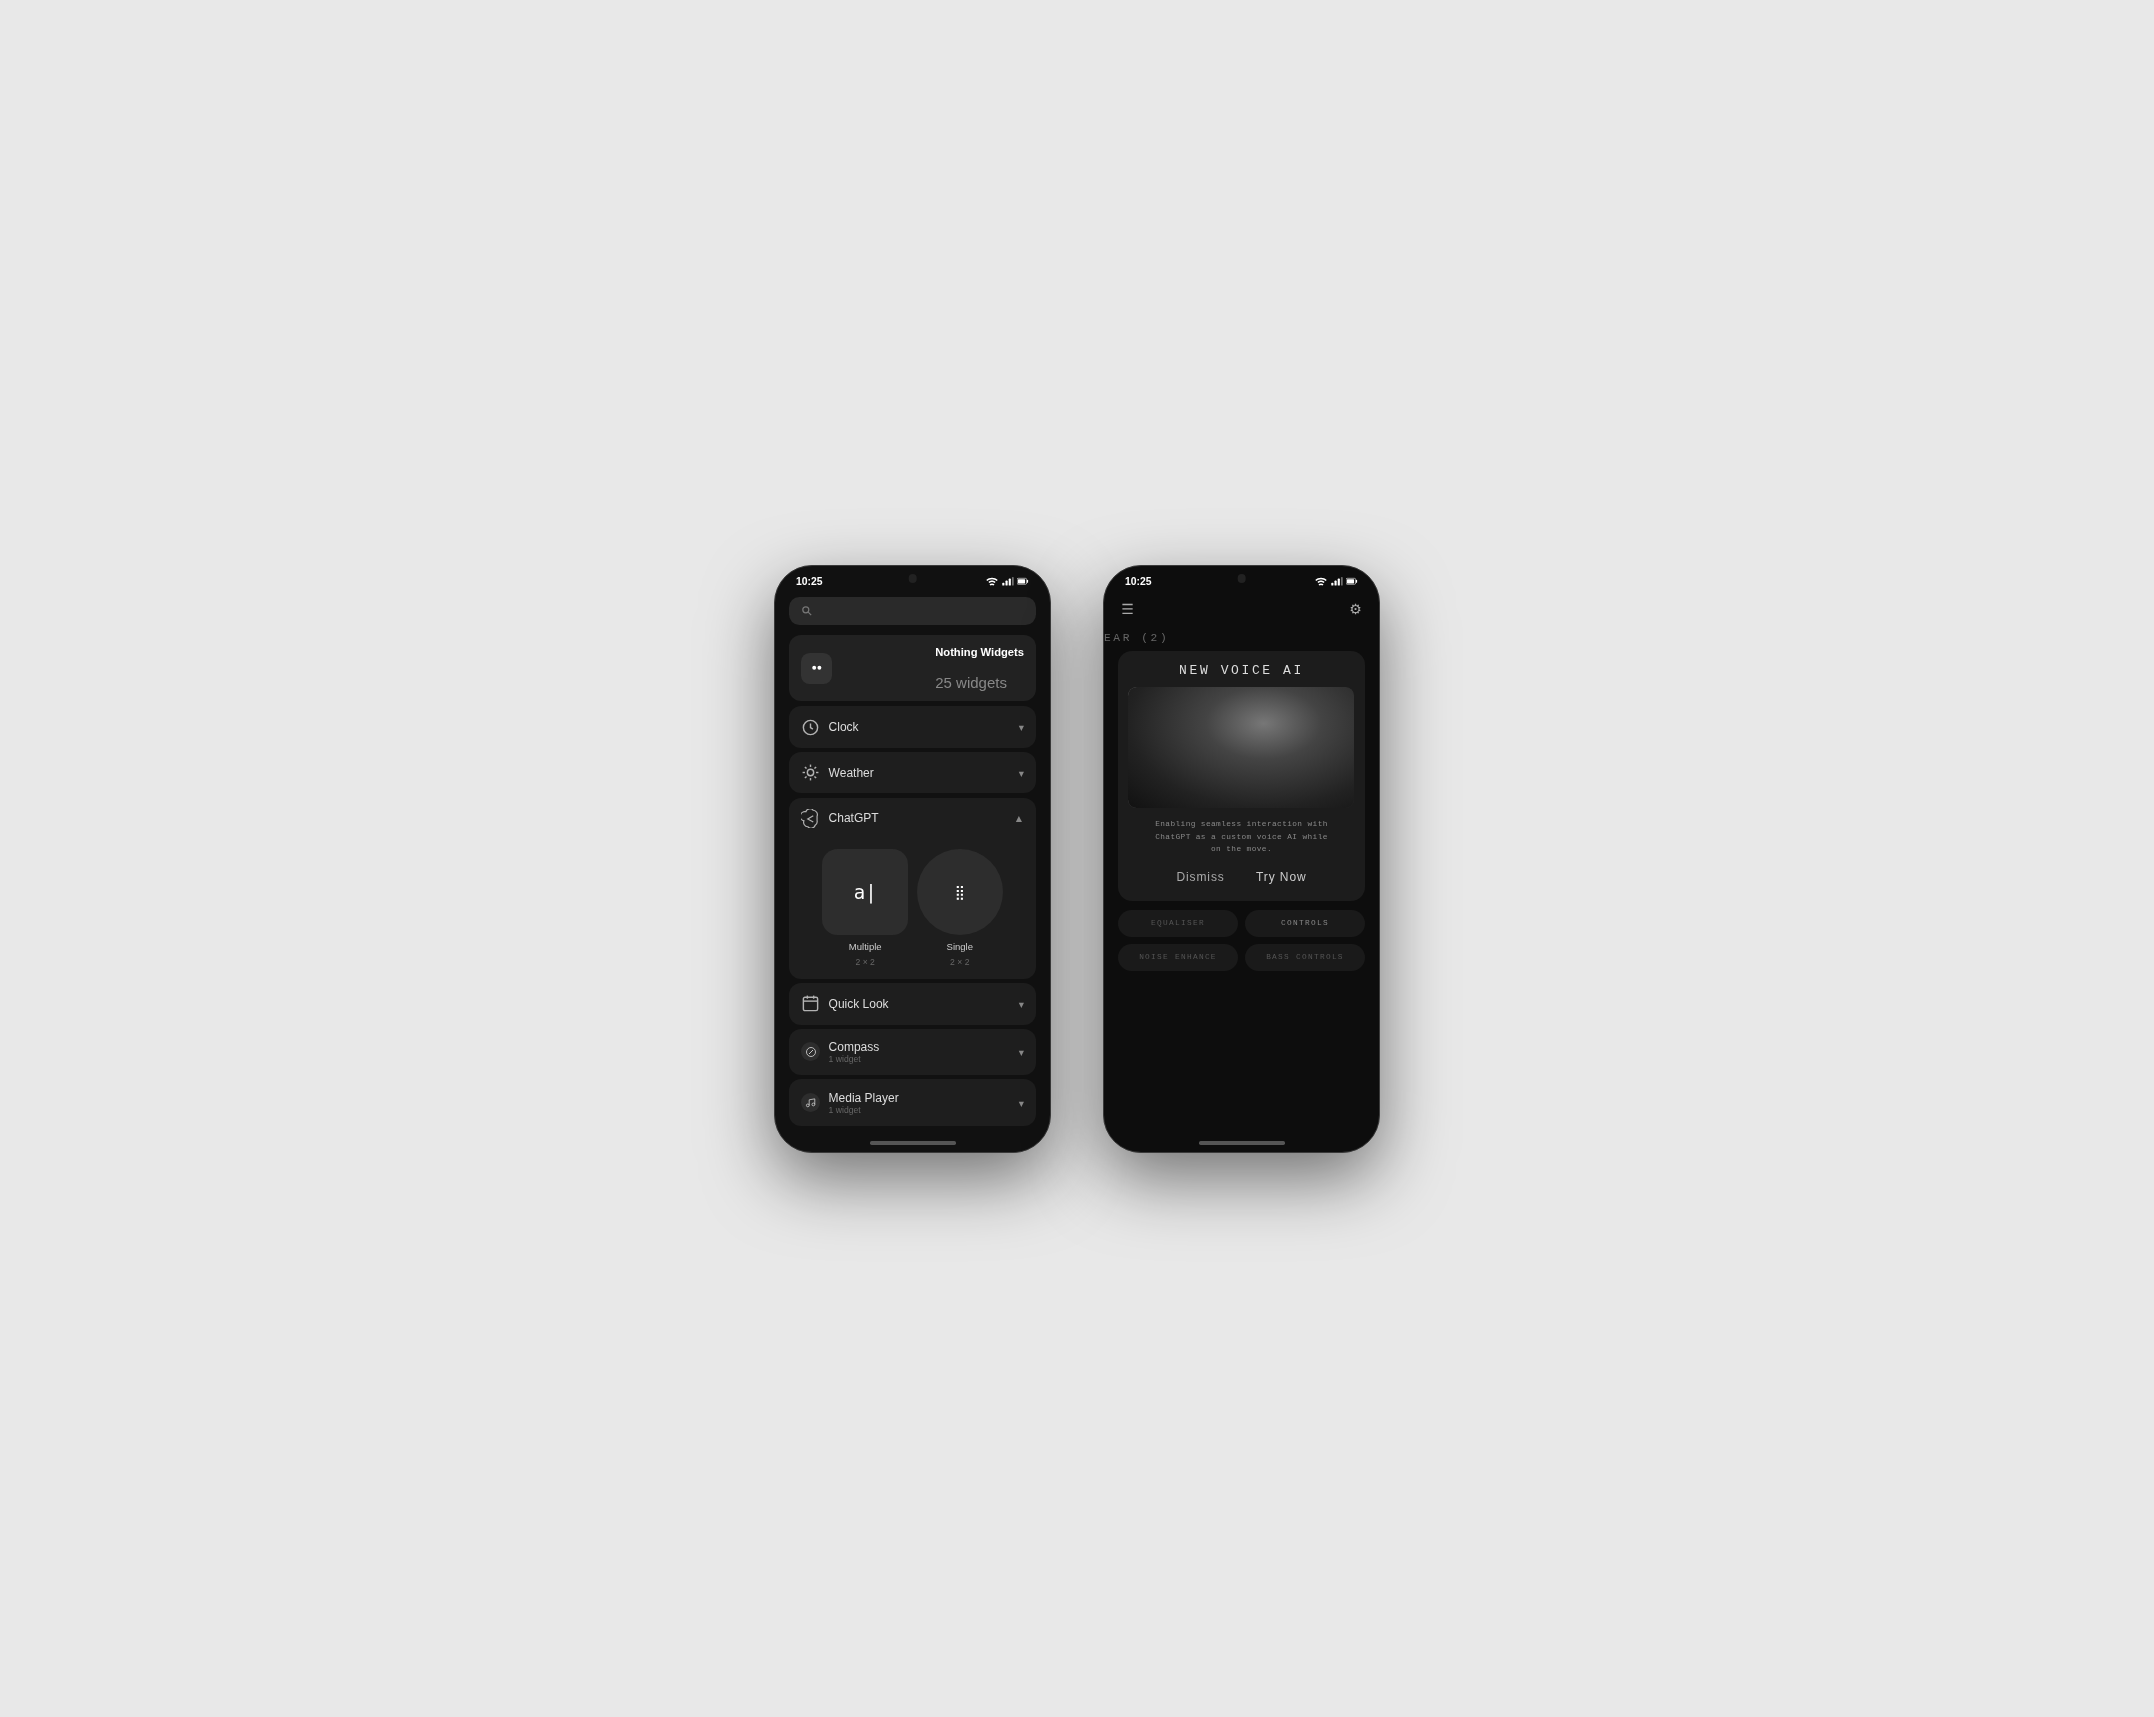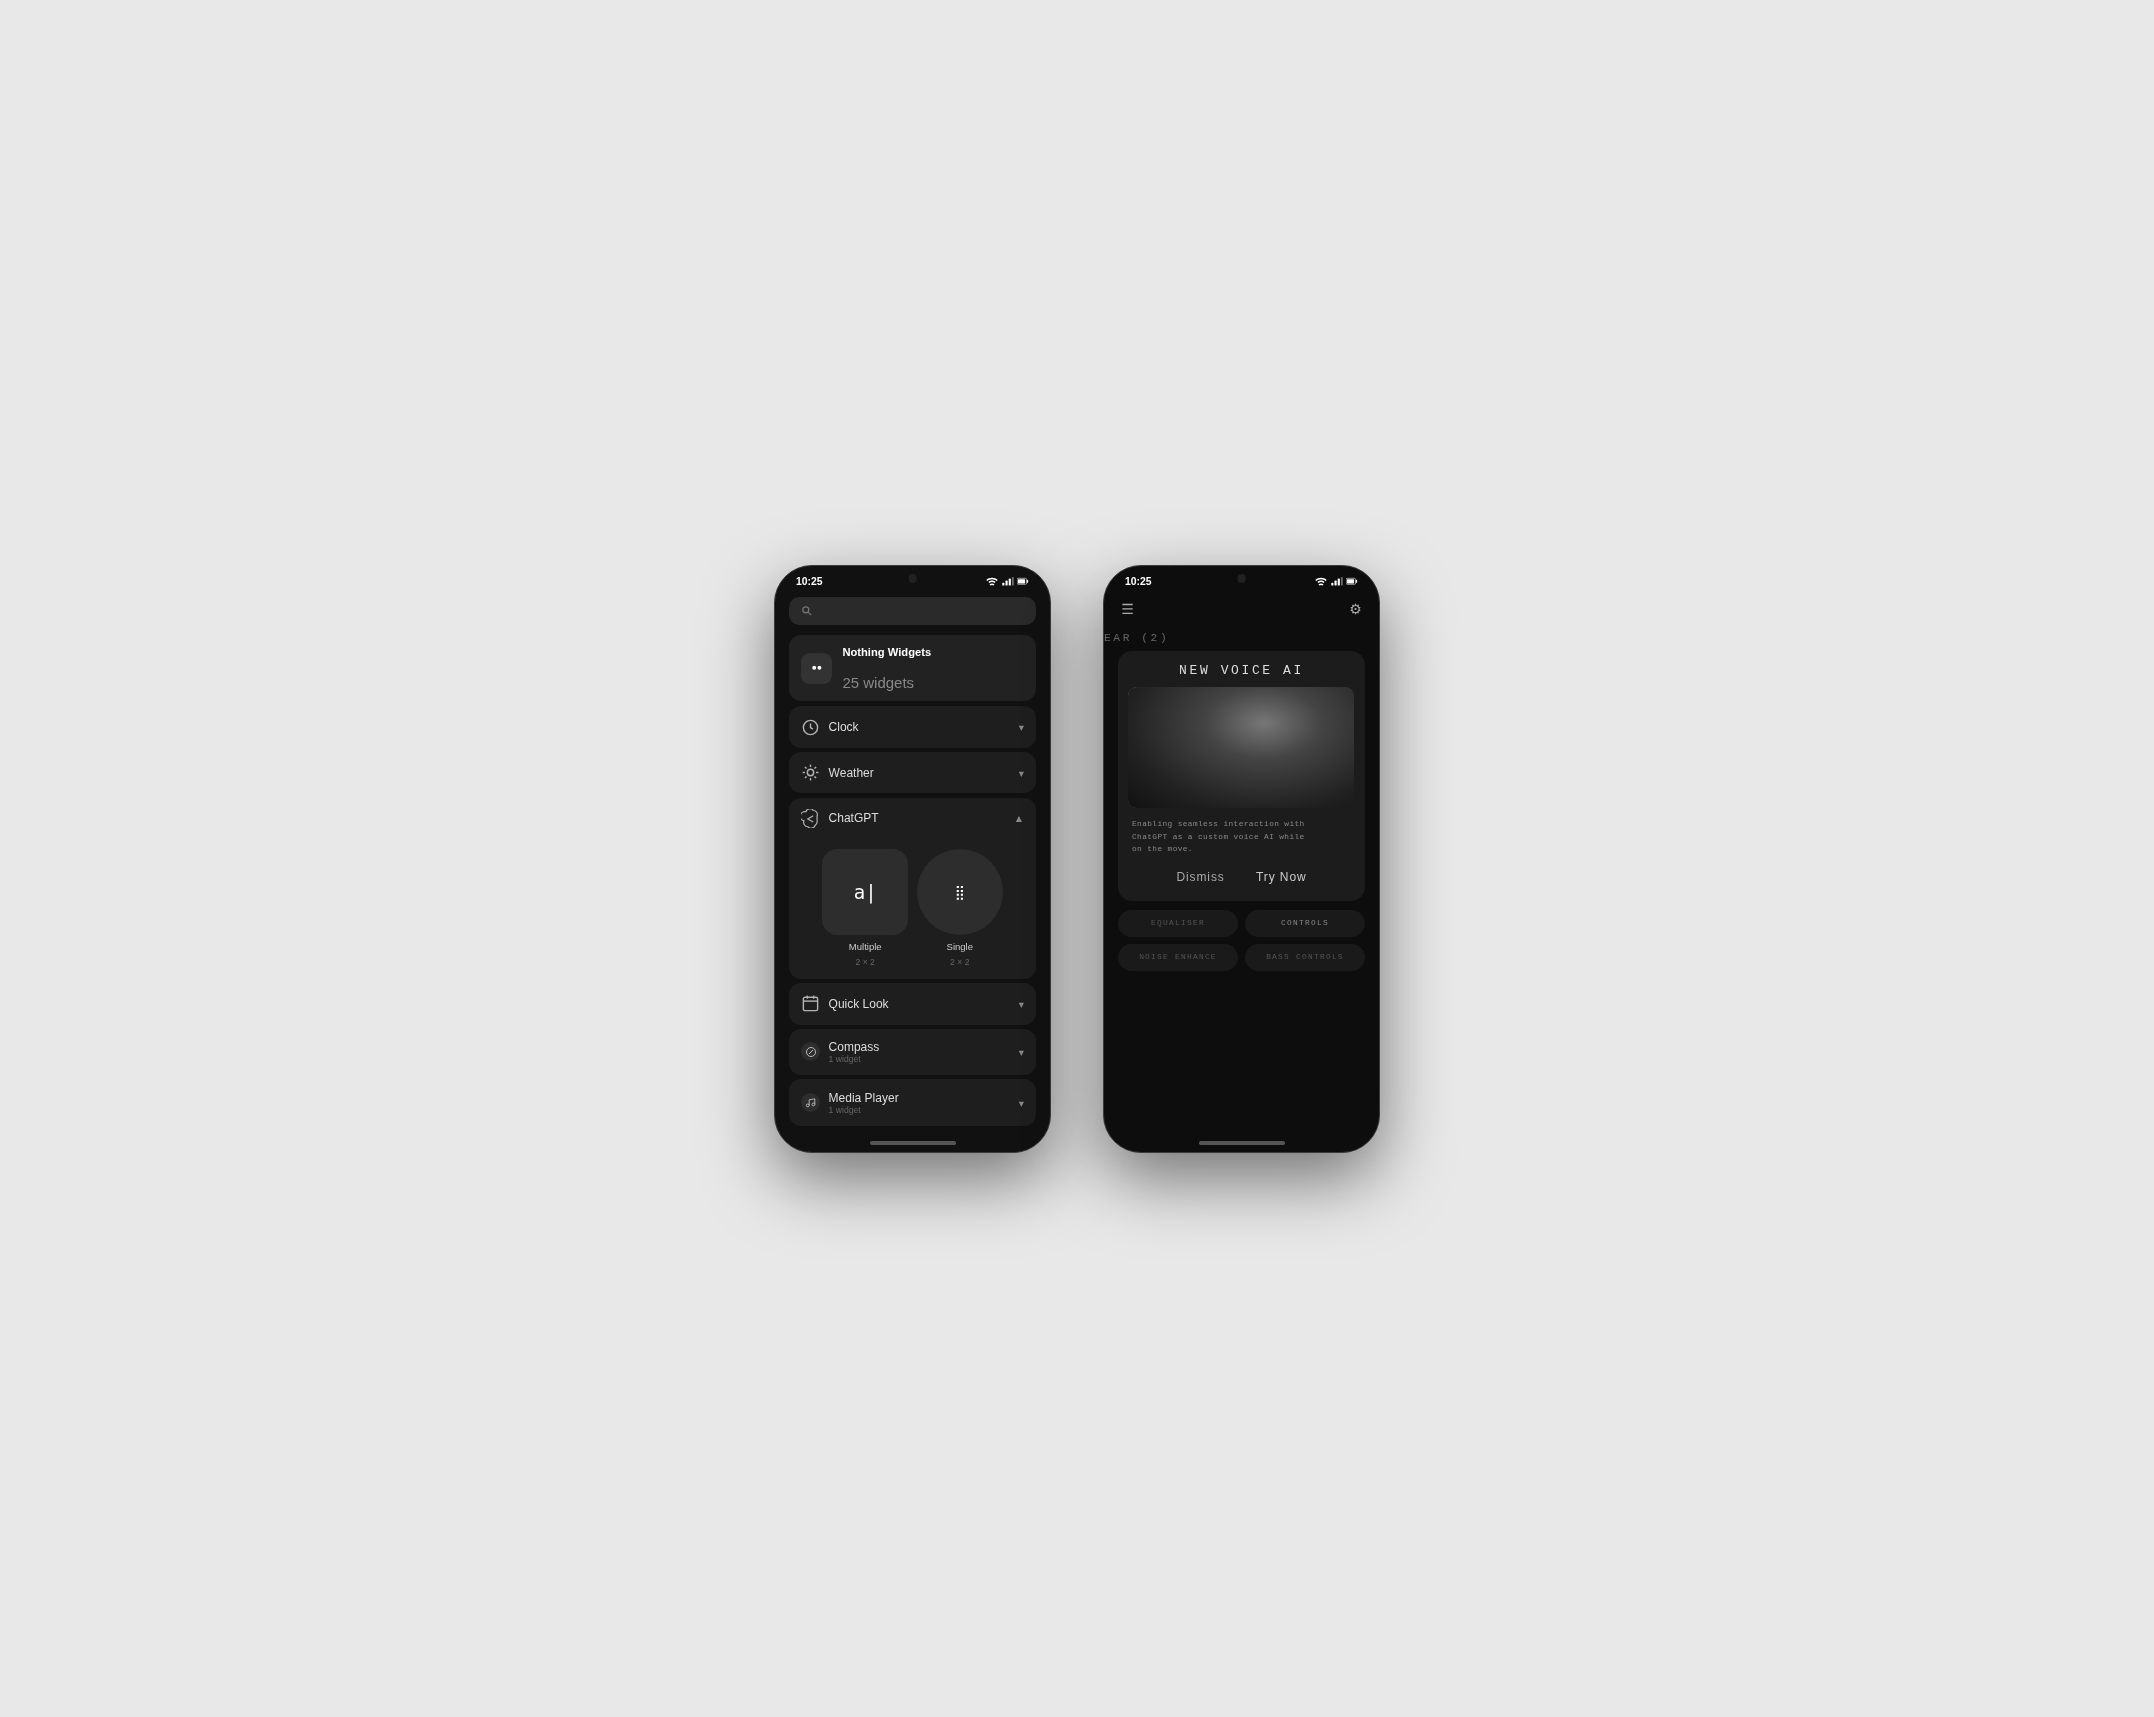--- a/index.html
+++ b/index.html
@@ -70,20 +70,21 @@
     .widget-list { padding: 0 14px; }
 
     .nothing-header {
       display: flex;
       align-items: center;
       gap: 10.4px;
       background: #222;
       border-radius: 12px;
       padding: 10.4px 12px;
       margin-bottom: 5.2px;
+      justify-content: space-between;
     }
     .nothing-icon {
       width: 31px; height: 31px;
       background: #333;
       border-radius: 8.6px;
       display: flex; align-items: center; justify-content: center;
     }
     .nothing-icon svg { width: 15.6px; height: 15.6px; }
     .nothing-text .name { color: #fff; font-size: 11.2px; font-weight: 600; }
     .nothing-text .count { color: #888; font-size: 15px; margin-top: 16px; }
@@ -194,21 +195,21 @@
     }
     .promo-image-person {
       width: 100%; height: 100%;
       background: radial-gradient(ellipse at 60% 30%, #777 0%, #444 30%, #222 70%, #111 100%);
       border-radius: 8.6px;
     }
     .promo-desc {
       font-family: 'Courier New', monospace;
       font-size: 7.8px;
       color: #888;
-      text-align: left;
+      text-align: center;
       line-height: 1.6;
       padding: 0 14px 10.4px;
       letter-spacing: 0.4px;
     }
     .promo-actions {
       display: flex;
       justify-content: center;
       gap: 17.3px;
     }
     .promo-btn {

